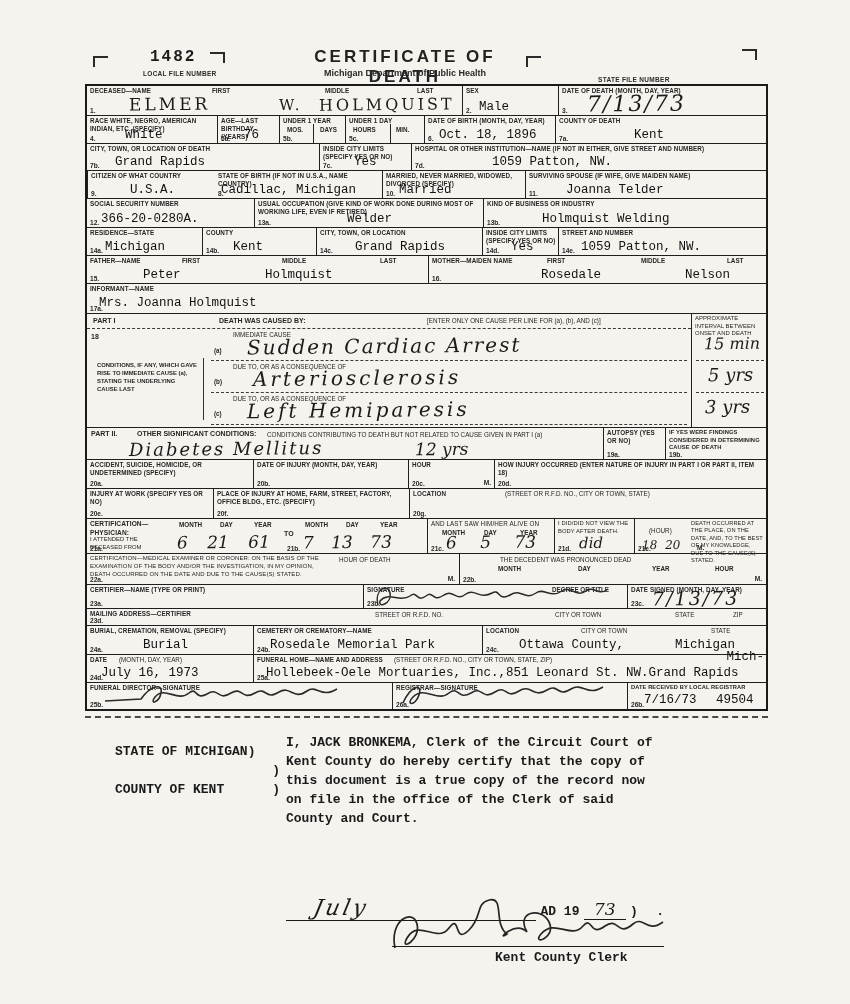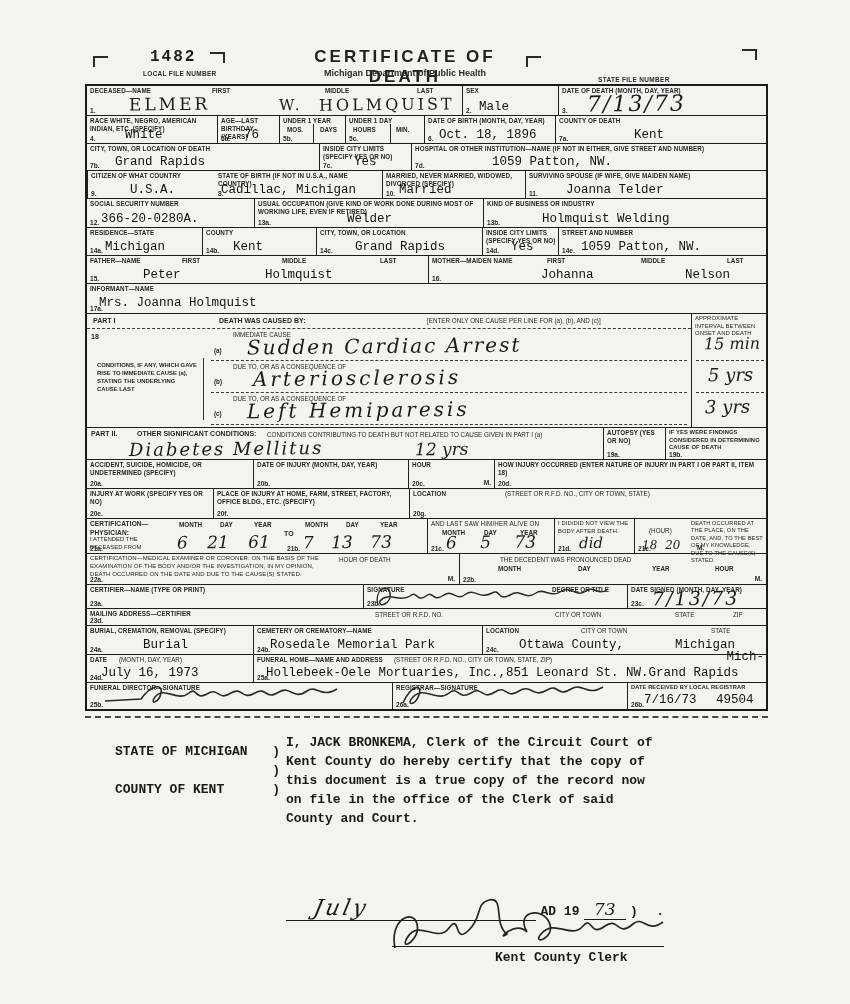--- a/index.html
+++ b/index.html
@@ -208,21 +208,21 @@
         <span class="num">15.</span>
         <span class="tv" style="left:56px">Peter</span>
         <span class="tv" style="left:178px">Holmquist</span>
       </div>
       <div class="c" style="flex:1">
         <span class="lbl">MOTHER—MAIDEN NAME</span>
         <span class="sl" style="left:118px;top:1px">FIRST</span>
         <span class="sl" style="left:212px;top:1px">MIDDLE</span>
         <span class="sl" style="left:298px;top:1px">LAST</span>
         <span class="num">16.</span>
-        <span class="tv" style="left:112px">Johanna</span>
+        <span class="tv" style="left:112px">Rosedale</span>
         <span class="tv" style="left:256px">Nelson</span>
       </div>
     </div>
 
     <div class="r" style="height:30px">
       <div class="c f0" style="width:286px">
         <span class="lbl">INFORMANT—NAME</span>
         <span class="num">17a.</span>
         <span class="tv" style="left:12px;bottom:3px">Mrs. Joanna Holmquist</span>
       </div>
@@ -461,21 +461,21 @@
         <span class="num">26b.</span>
         <span class="tv" style="left:16px;bottom:2px">7/16/73</span>
         <span class="tv" style="left:88px;bottom:2px">49504</span>
       </div>
     </div>
   </div>
 
   <div class="sep" style="left:85px;top:716px;width:683px"></div>
 
   <div style="position:absolute;left:115px;top:742px;width:165px">
-    <div class="ft" style="display:flex;justify-content:space-between">
+    <div class="ft" style="display:flex;">
       <span>STATE OF MICHIGAN</span>
       <span>)</span>
     </div>
     <div class="ft" style="text-align:right">
       <span>)</span>
     </div>
     <div class="ft" style="display:flex;justify-content:space-between">
       <span>COUNTY OF KENT</span>
       <span>)</span>
     </div>

